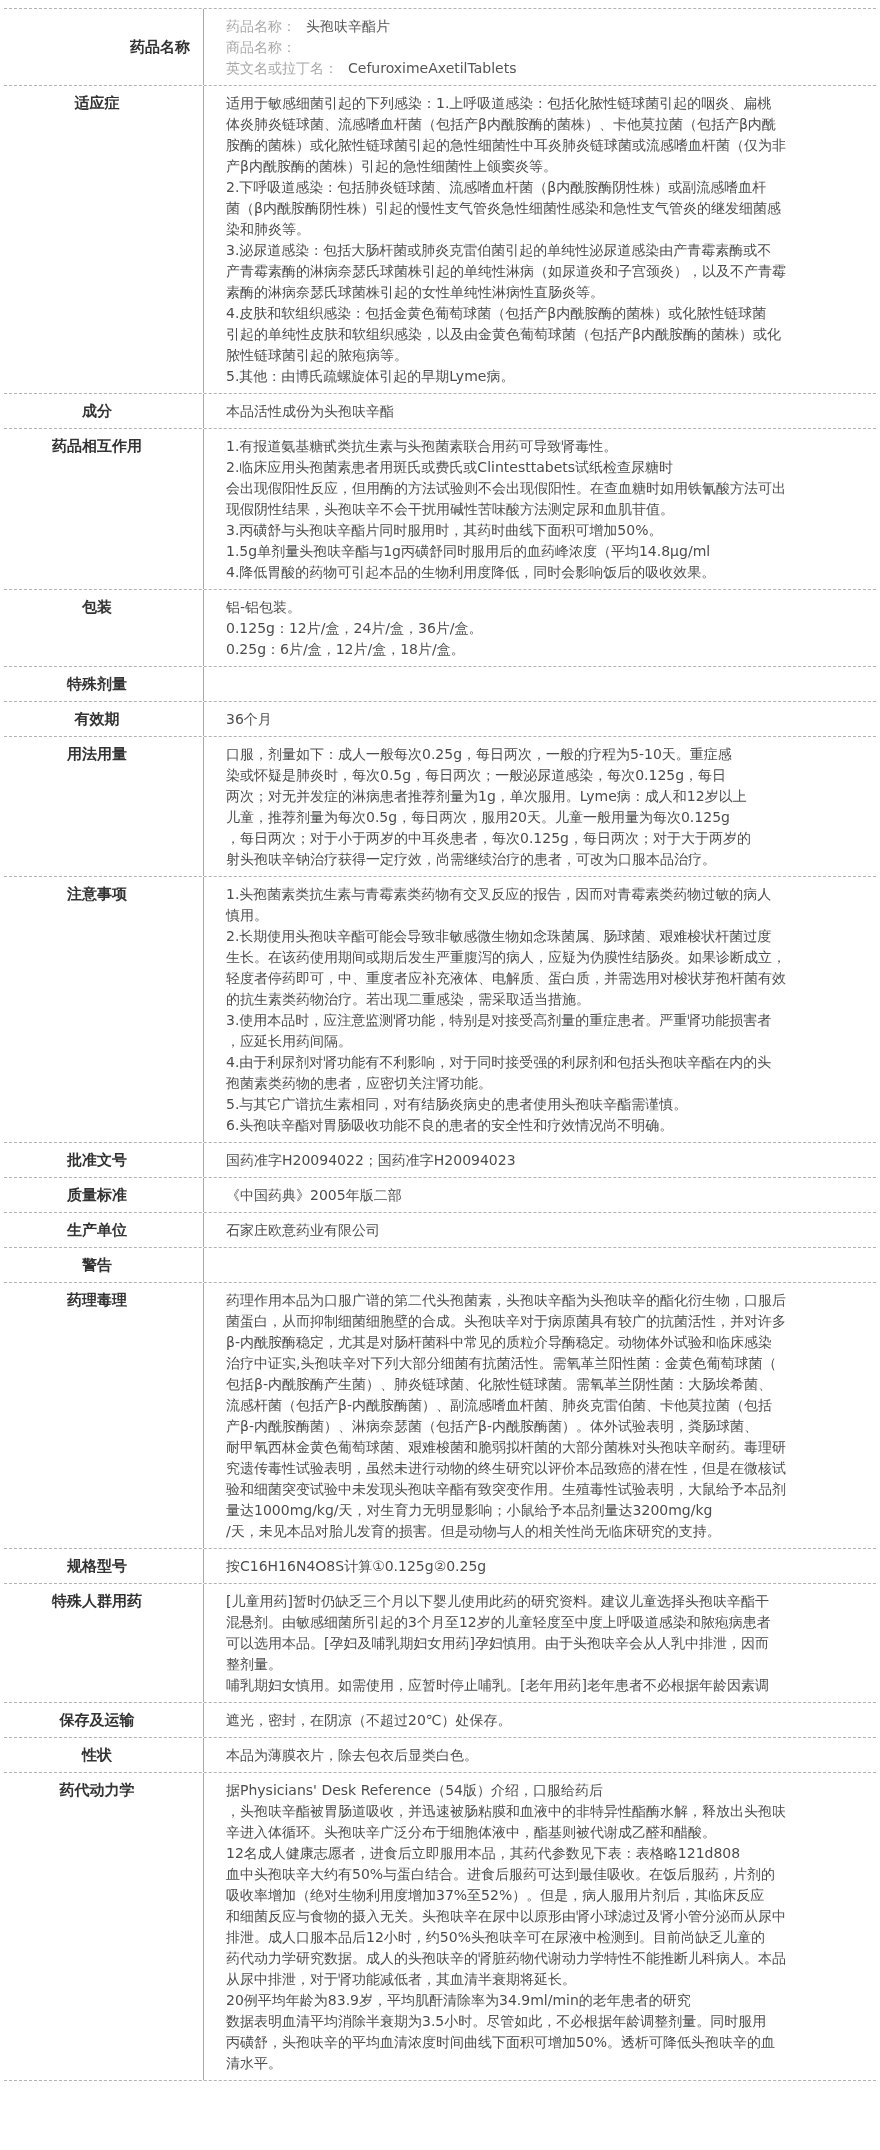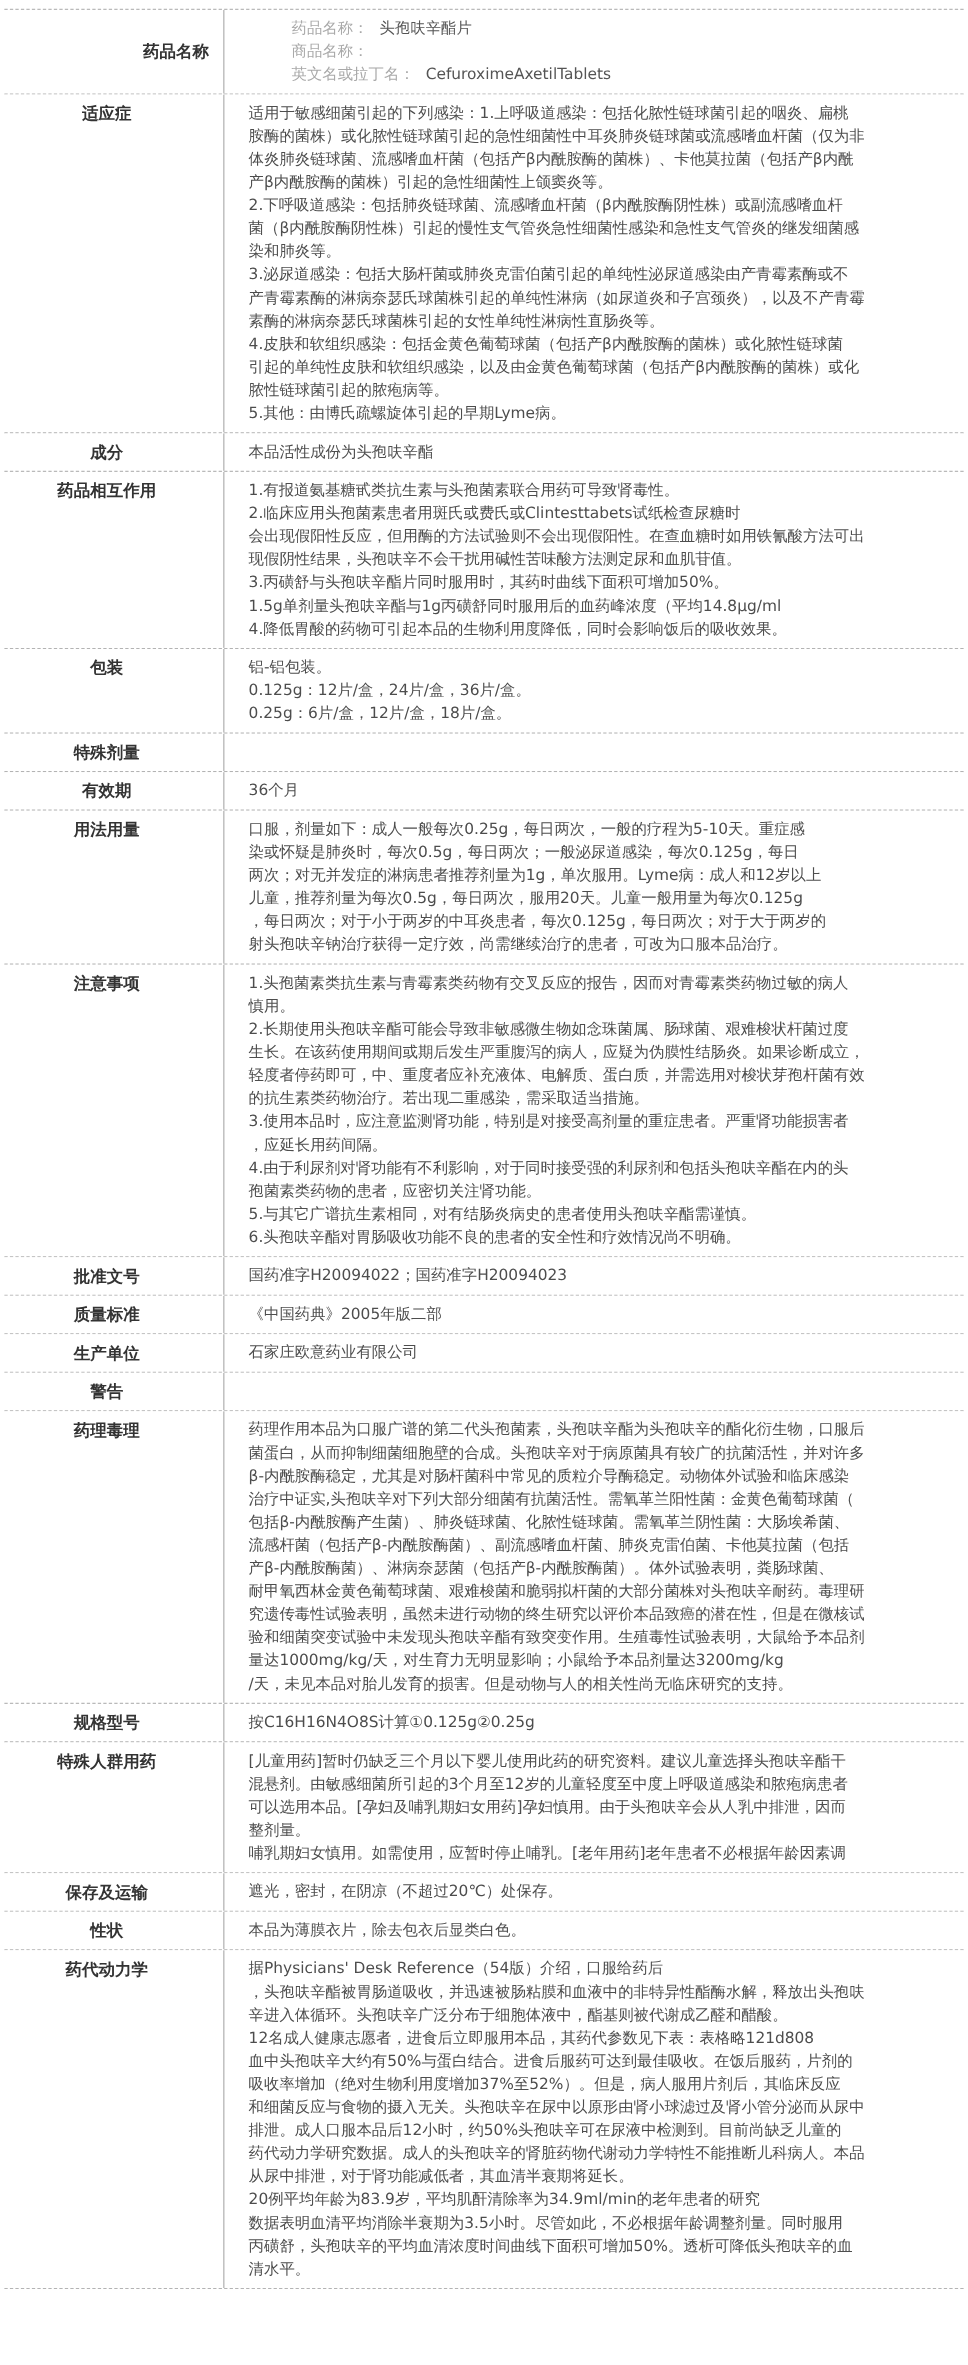--- a/index.html
+++ b/index.html
@@ -34,21 +34,21 @@
   .content-cell{
     flex:1 1 auto;
     padding:7px 12px 6px 22px;
     color:#4d4d4d;
     font-size:14px;
     line-height:21px;
     min-height:21px;
     word-break:break-all;
   }
   .line{min-height:21px;}
-  .kv .k{color:#a9a9a9;margin-left:39px;}
+  .kv .k{color:#a9a9a9;}
   .kv .v{color:#555555;margin-left:10px;}
 </style>
 </head>
 <body>
 
 <div class="drug-table">
   <div class="row v-center">
     <div class="label-cell">药品名称</div>
     <div class="content-cell">
       <div class="line kv">
@@ -60,22 +60,22 @@
       <div class="line kv">
         <span class="k">英文名或拉丁名：</span><span class="v">CefuroximeAxetilTablets</span>
       </div>
     </div>
   </div>
   <div id="rows-mount">
       <div class="row">
         <div class="label-cell">适应症</div>
         <div class="content-cell">
           <div class="line">适用于敏感细菌引起的下列感染：1.上呼吸道感染：包括化脓性链球菌引起的咽炎、扁桃</div>
+          <div class="line">体炎肺炎链球菌、流感嗜血杆菌（包括产β内酰胺酶的菌株）、卡他莫拉菌（包括产β内酰</div>
           <div class="line">胺酶的菌株）或化脓性链球菌引起的急性细菌性中耳炎肺炎链球菌或流感嗜血杆菌（仅为非</div>
-          <div class="line">体炎肺炎链球菌、流感嗜血杆菌（包括产β内酰胺酶的菌株）、卡他莫拉菌（包括产β内酰</div>
           <div class="line">产β内酰胺酶的菌株）引起的急性细菌性上颌窦炎等。</div>
           <div class="line">2.下呼吸道感染：包括肺炎链球菌、流感嗜血杆菌（β内酰胺酶阴性株）或副流感嗜血杆</div>
           <div class="line">菌（β内酰胺酶阴性株）引起的慢性支气管炎急性细菌性感染和急性支气管炎的继发细菌感</div>
           <div class="line">染和肺炎等。</div>
           <div class="line">3.泌尿道感染：包括大肠杆菌或肺炎克雷伯菌引起的单纯性泌尿道感染由产青霉素酶或不</div>
           <div class="line">产青霉素酶的淋病奈瑟氏球菌株引起的单纯性淋病（如尿道炎和子宫颈炎），以及不产青霉</div>
           <div class="line">素酶的淋病奈瑟氏球菌株引起的女性单纯性淋病性直肠炎等。</div>
           <div class="line">4.皮肤和软组织感染：包括金黄色葡萄球菌（包括产β内酰胺酶的菌株）或化脓性链球菌</div>
           <div class="line">引起的单纯性皮肤和软组织感染，以及由金黄色葡萄球菌（包括产β内酰胺酶的菌株）或化</div>
           <div class="line">脓性链球菌引起的脓疱病等。</div>

